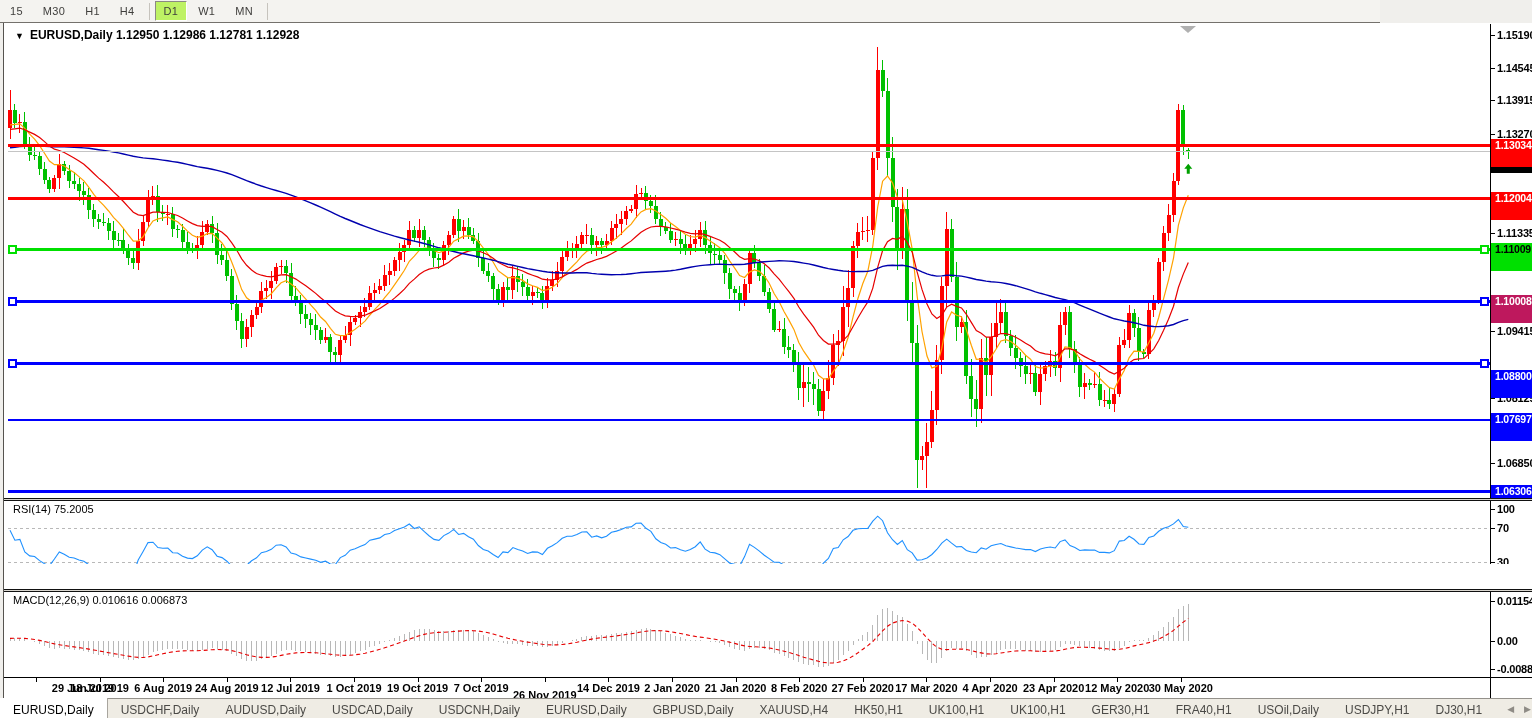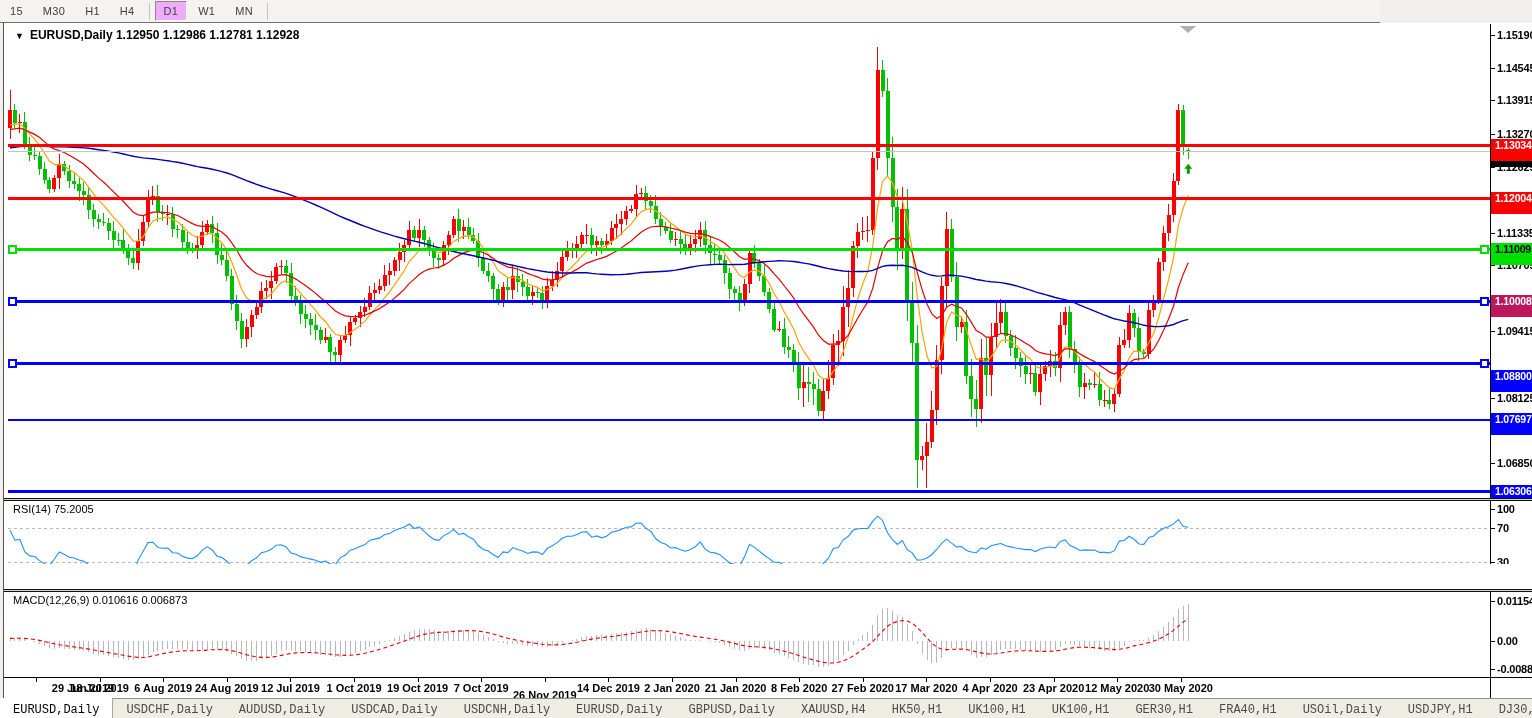--- a/index.html
+++ b/index.html
@@ -3,55 +3,55 @@
 <meta charset="utf-8">
 <style>
   html,body{margin:0;padding:0;width:1532px;height:718px;overflow:hidden;
     font-family:"Liberation Sans",sans-serif;background:#f0efec;}
   
   .toolbar{position:absolute;left:0;top:0;width:1380px;height:22px;background:#f4f3f0;
     border-bottom:1px solid #74716c;display:flex;align-items:center;}
   .tfbtn{font-size:11px;color:#3f3e3c;padding:3px 8px;margin:0 1px;background:transparent;
     border:1px solid transparent;letter-spacing:.3px;cursor:default;}
   .tfbtn.active{border-top:1px solid #8b8984;border-left:1px solid #8b8984;
-    border-bottom:1px solid #fff;border-right:1px solid #fff;background:#f0abfc;}
+    border-bottom:1px solid #fff;border-right:1px solid #fff;background:#bef264;}
   .tbsep{width:1px;height:17px;background:#c6c3bd;margin:0 4px;}
   
   .chart-window{position:absolute;left:3px;top:23px;right:0;height:675px;background:#fff;
     border-left:1px solid #55534f;}
   .panel{position:absolute;left:4px;right:0;background:#fff;overflow:hidden;}
   .panel svg{position:absolute;left:0;top:0;}
   #main-panel{top:1px;height:474px;}
   #rsi-panel{top:478px;height:63px;}
   #macd-panel{top:569px;height:85px;}
   .splitter{position:absolute;left:0;right:0;height:3px;background:#d9d6cf;
     border-top:1px solid #111;border-bottom:1px solid #111;box-sizing:border-box;}
   #split1{top:475px;} #split2{top:566px;}
   #macd-bottom-line{position:absolute;left:0;right:0;top:654px;height:1px;background:#000;}
   .axis-col{position:absolute;left:1482px;width:42px;top:0;bottom:0;background:#fff;
     border-left:1px solid #000;}
   .axis-tick{position:absolute;left:1px;font-size:11px;font-weight:700;color:#000;
     white-space:nowrap;padding-left:5px;letter-spacing:-0.2px;}
   .axis-dash{position:absolute;left:0;width:4px;height:1px;background:#000;}
-  .price-badge{position:absolute;left:0;right:0;height:22px;line-height:13px;
+  .price-badge{position:absolute;left:0;right:0;height:28px;line-height:13px;
     font-size:10.5px;font-weight:700;padding-left:4px;letter-spacing:-0.2px;}
   .chart-title{position:absolute;left:7px;top:4px;font-size:12px;font-weight:700;color:#000;}
   .chart-title .tri{font-size:9px;margin-right:6px;}
   .ind-label{position:absolute;left:5px;top:2px;font-size:11px;color:#000;}
   
   #date-axis{position:absolute;left:4px;right:0;top:655px;height:20px;background:#fff;}
   .date-label{position:absolute;top:4px;font-size:11px;font-weight:700;color:#000;
     transform:translateX(-50%);white-space:nowrap;}
   .date-tick{position:absolute;top:0;width:1px;height:4px;background:#000;}
   #date-axis-vline{position:absolute;left:1482px;top:0;bottom:0;width:1px;background:#000;}
   
   .tabbar{position:absolute;left:0;top:698px;width:1532px;height:20px;background:#efece4;
     border-top:1px solid #94918b;display:flex;align-items:stretch;box-sizing:border-box;}
   .tab{font-size:12px;color:#4b4a47;padding:2px 13px 0 13px;white-space:nowrap;
-    display:flex;align-items:center;cursor:default;font-family:Liberation Mono, monospace;}
+    display:flex;align-items:center;cursor:default;}
   .tab.active{background:#fff;color:#000;border-right:1px solid #a8a59e;
     margin-top:-1px;padding-top:3px;}
   .tabsep{width:1px;height:12px;background:#b5b2ab;align-self:center;}
   .tab-arrows{margin-left:auto;display:flex;align-items:center;gap:10px;padding:0 12px;
     color:#8e8b85;font-size:9px;}
 </style>
 </head>
 <body>
 
 <div class="toolbar" id="tf-toolbar">

